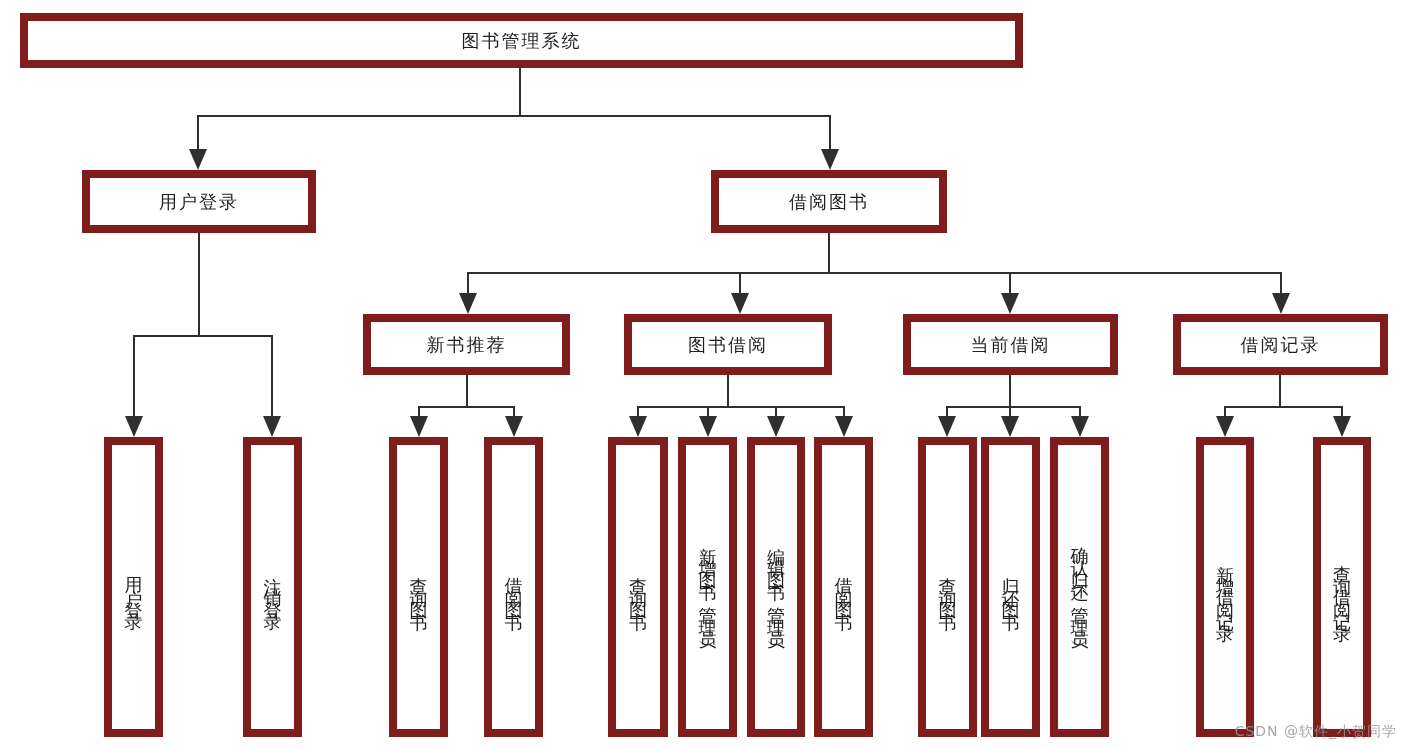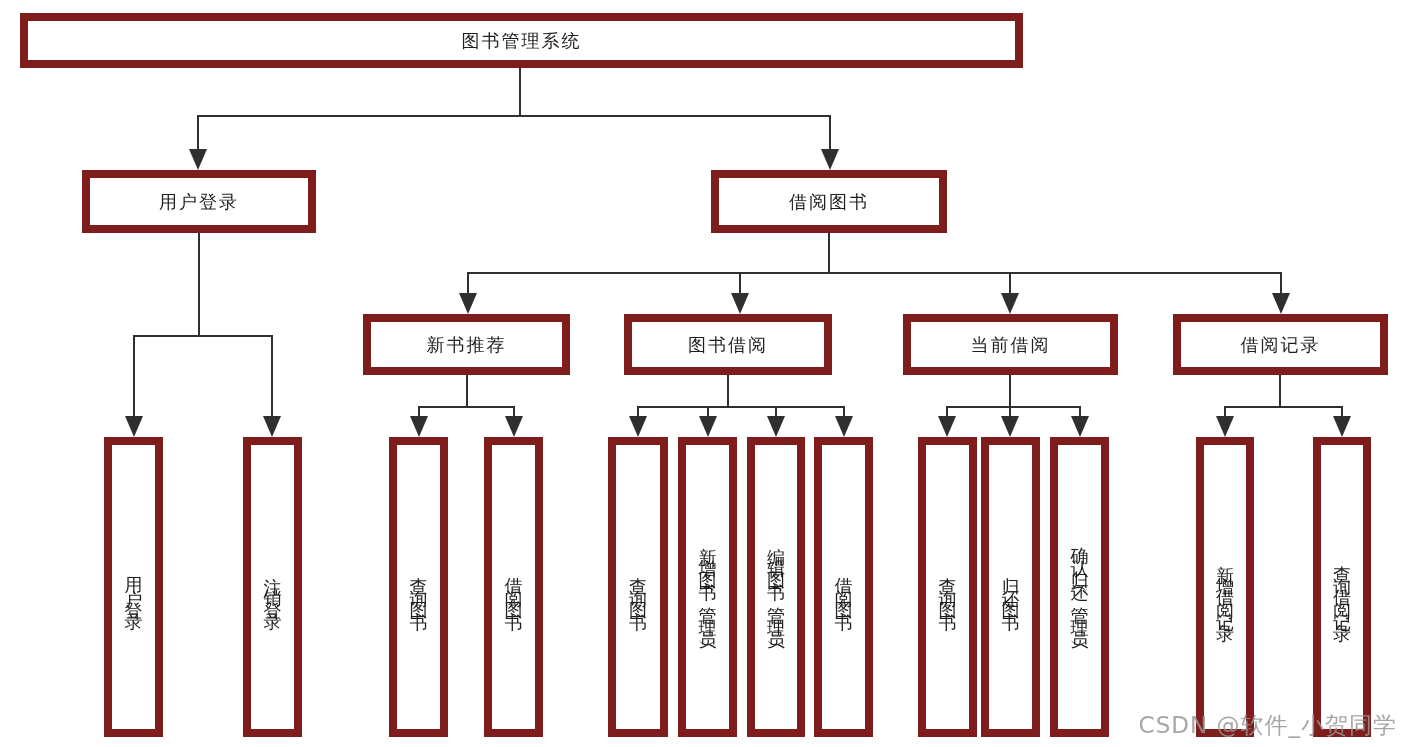--- a/index.html
+++ b/index.html
@@ -32,21 +32,21 @@
   .vline { width:2px; }
   .arrow {
     position:absolute; width:0; height:0;
     border-left:9px solid transparent;
     border-right:9px solid transparent;
     border-top:21px solid #2f2f2f;
   }
   .watermark {
     position:absolute;
     right:8px; bottom:6px;
-    font-size:23px;
+    font-size:14px;
     color:rgba(150,150,150,0.85);
     letter-spacing:1px;
     z-index:10;
   }
 </style>
 </head>
 <body>
 
 <div id="stage">
 

